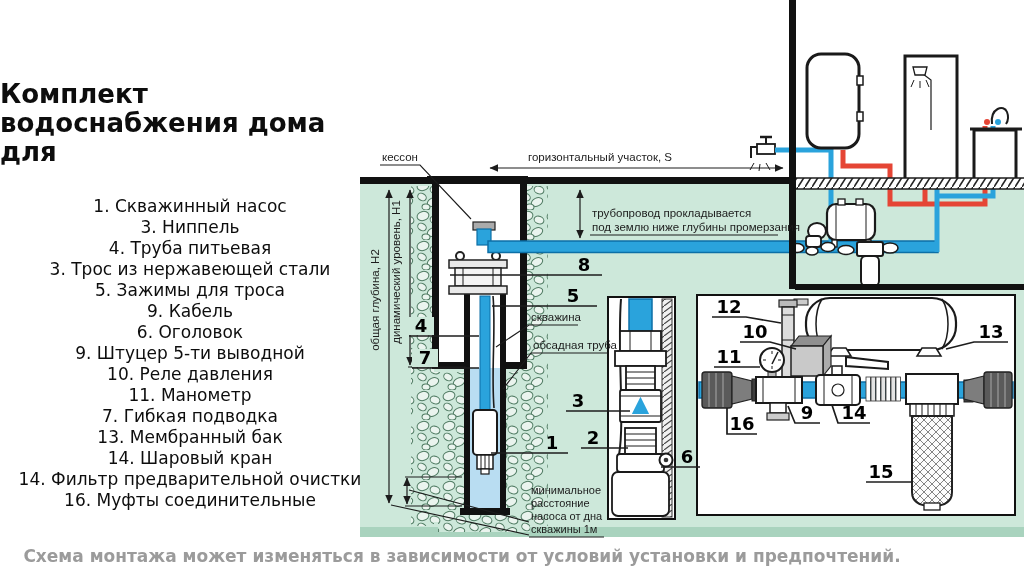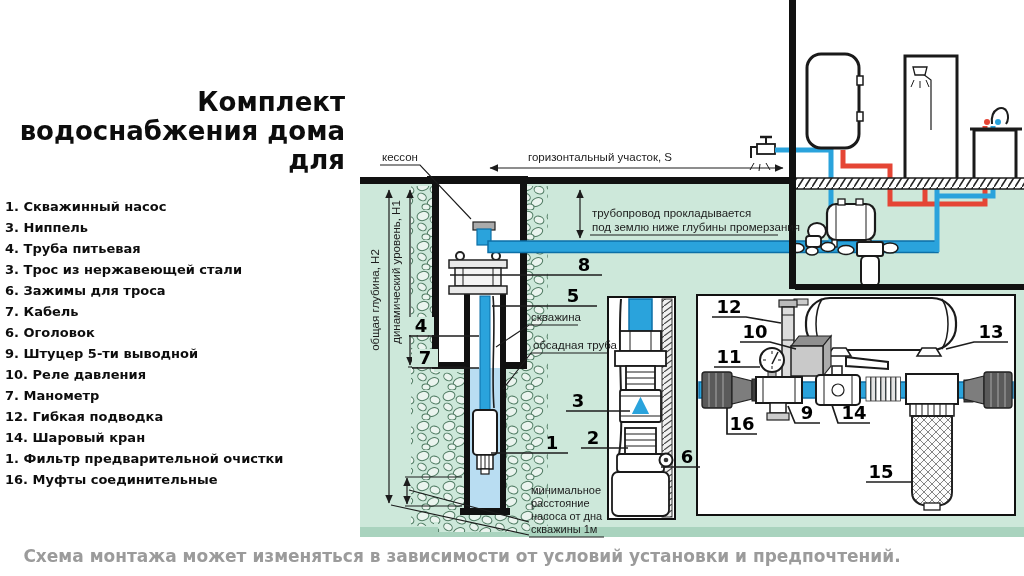--- a/index.html
+++ b/index.html
@@ -1,21 +1,21 @@
 <!DOCTYPE html>
 <html><head>
 <meta charset="utf-8">
 <style>
   html,body{margin:0;padding:0;background:#fff;}
   .stage{position:relative;width:1024px;height:576px;background:#fff;overflow:hidden;
          font-family:"DejaVu Sans","Liberation Sans",sans-serif;}
-  .title{position:absolute;left:0;top:88px;width:345px;text-align:right;
+  .title{position:absolute;left:0;top:80px;width:345px;text-align:left;
          font-size:26px;font-weight:bold;line-height:29px;color:#0d0d0d;}
   .legend{position:absolute;left:5px;top:196px;width:370px;}
-  .legend .li{font-size:13px;font-weight:bold;line-height:21px;color:#0d0d0d;white-space:nowrap;}
+  .legend .li{font-size:17px;font-weight:normal;line-height:21px;color:#0d0d0d;white-space:nowrap;text-align:center;}
   .caption{position:absolute;left:0;top:546px;width:924px;text-align:center;
            font-size:17px;font-weight:bold;color:#9b9b9b;}
   svg{position:absolute;left:0;top:0;}
   svg text{font-family:"Liberation Sans","DejaVu Sans",sans-serif;}
   .lbl{font-size:11.5px;fill:#1c1c1c;}
   .sm{font-size:11px;fill:#1c1c1c;}
   .num{font-size:18px;font-weight:bold;fill:#000;font-family:"DejaVu Sans",sans-serif;}
   .ln{stroke:#1c1c1c;fill:none;}
   .dim{stroke:#1c1c1c;stroke-width:1.2;fill:none;}
   .callout{stroke:#1c1c1c;stroke-width:1.7;fill:none;}
@@ -362,26 +362,27 @@
     <div>Комплект</div>
     <div>водоснабжения дома</div>
     <div>для</div>
   </div>
 
   <div class="legend">
     <div class="li">1. Скважинный насос</div>
     <div class="li">3. Ниппель</div>
     <div class="li">4. Труба питьевая</div>
     <div class="li">3. Трос из нержавеющей стали</div>
-    <div class="li">6. Зажимы для троса</div>
-    <div class="li">7. Кабель</div>
+    <div class="li">5. Зажимы для троса</div>
+    <div class="li">9. Кабель</div>
     <div class="li">6. Оголовок</div>
     <div class="li">9. Штуцер 5-ти выводной</div>
     <div class="li">10. Реле давления</div>
-    <div class="li">7. Манометр</div>
-    <div class="li">12. Гибкая подводка</div>
+    <div class="li">11. Манометр</div>
+    <div class="li">7. Гибкая подводка</div>
+    <div class="li">13. Мембранный бак</div>
     <div class="li">14. Шаровый кран</div>
-    <div class="li">1. Фильтр предварительной очистки</div>
+    <div class="li">14. Фильтр предварительной очистки</div>
     <div class="li">16. Муфты соединительные</div>
   </div>
 
   <div class="caption">Схема монтажа может изменяться в зависимости от условий установки и предпочтений.</div>
 </div>
 
 </body></html>

